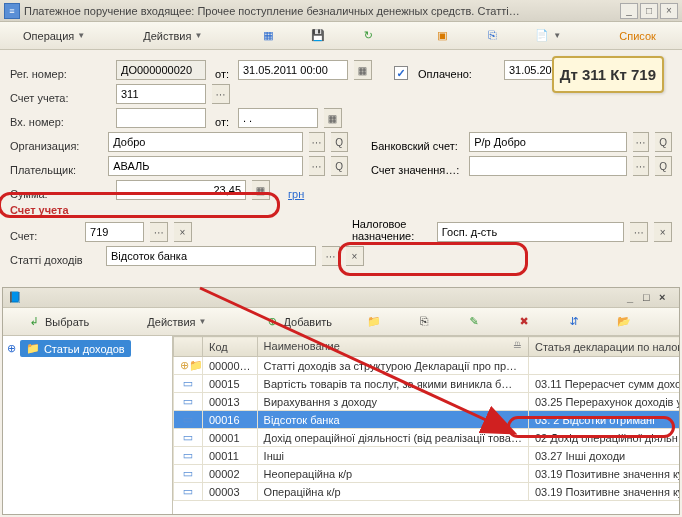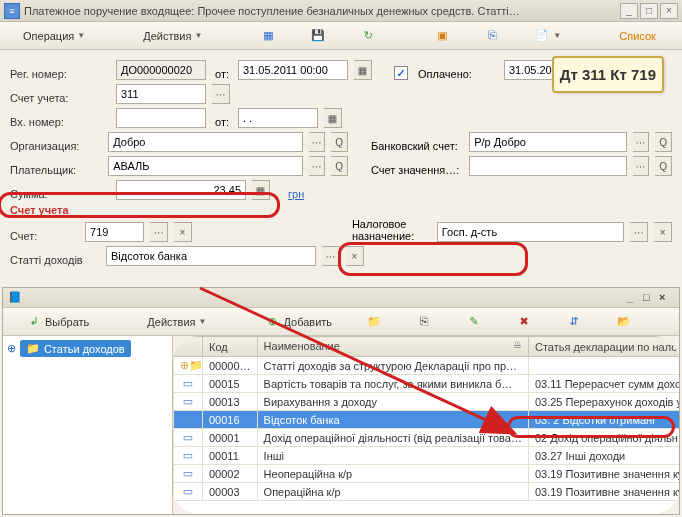--- a/index.html
+++ b/index.html
@@ -36,21 +36,21 @@
   .section-title { color:#c03030; font-weight:bold; margin:4px 0 2px; text-decoration:underline; }
 
   .hl { border:3px solid #d02020; border-radius:12px; position:absolute; pointer-events:none; }
 
   
   .subwin { position:absolute; left:2px; right:2px; top:287px; bottom:2px; border:1px solid #b0ac9c; background:#f4f0e8; display:flex; flex-direction:column;}
   .subtitle { height:20px; background:linear-gradient(#eae6da,#dedacc); border-bottom:1px solid #c8c4b4; display:flex; align-items:center; padding:0 4px; font-weight:bold; color:#444;}
   .subbody { flex:1; display:flex; overflow:hidden; }
   .tree { width:170px; border-right:1px solid #c8c4b4; background:#fff; padding:4px;}
   .treehdr { display:flex; align-items:center; gap:4px; background:#3988d6; color:#fff; padding:2px 6px; border-radius:2px; }
-  .grid { flex:1; overflow:auto; background:#fff;border-radius:25px; }
+  .grid { flex:1; overflow:auto; background:#fff; }
   table { border-collapse:collapse; width:100%; }
   th { background:linear-gradient(#f4f0e4,#e4e0d0); border:1px solid #c8c4b4; padding:3px 6px; text-align:left; font-weight:normal; color:#444; position:sticky; top:0;}
   td { border:1px solid #e4e0d0; padding:2px 6px; color:#333; white-space:nowrap; }
   tr.sel td { background:#4a8fe0; color:#fff; }
   .rowicon { width:16px; display:inline-block; text-align:center; }
 
   svg.arrow { position:absolute; pointer-events:none; z-index:10; }
 </style>
 </head>
 <body>

